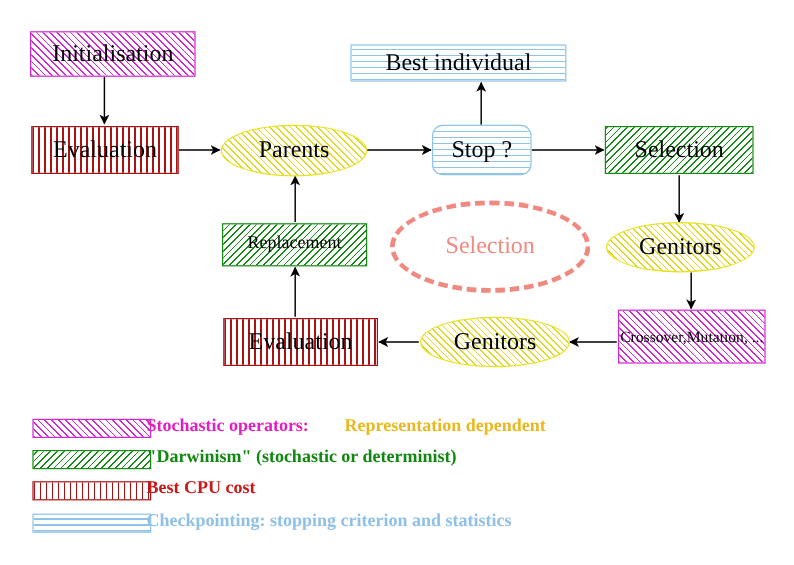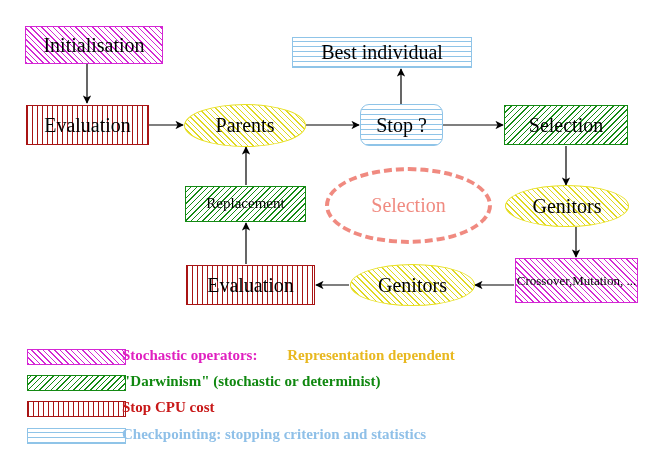--- a/index.html
+++ b/index.html
@@ -218,21 +218,21 @@
       <span class="seg2" style="color:#e8b820; margin-left:26px;">Representation dependent</span>
     </div>
 
     <div class="legend-swatch fill-green" style="top:375px;"></div>
     <div class="legend-text" style="top:373px;">
       <span style="color:#108810;">"Darwinism" (stochastic or determinist)</span>
     </div>
 
     <div class="legend-swatch fill-red" style="top:401px;"></div>
     <div class="legend-text" style="top:399px;">
-      <span style="color:#c81818;">Stop CPU cost</span>
+      <span style="color:#c81818;">Best CPU cost</span>
     </div>
 
     <div class="legend-swatch fill-blue" style="top:428px;"></div>
     <div class="legend-text" style="top:426px;">
       <span style="color:#8fc0e8;">Checkpointing: stopping criterion and statistics</span>
     </div>
 
   </div>
 
 </div>

